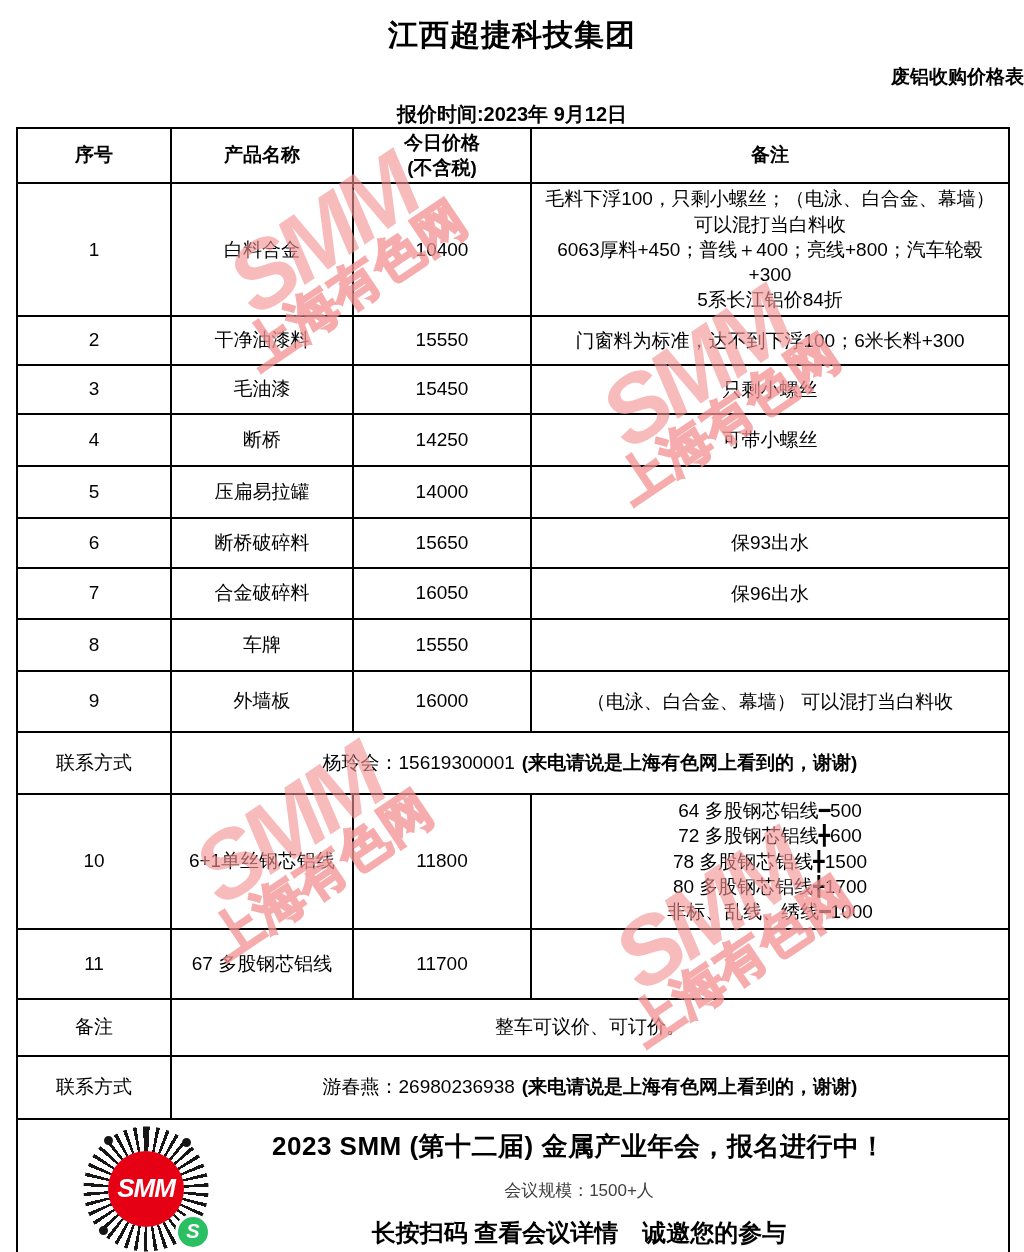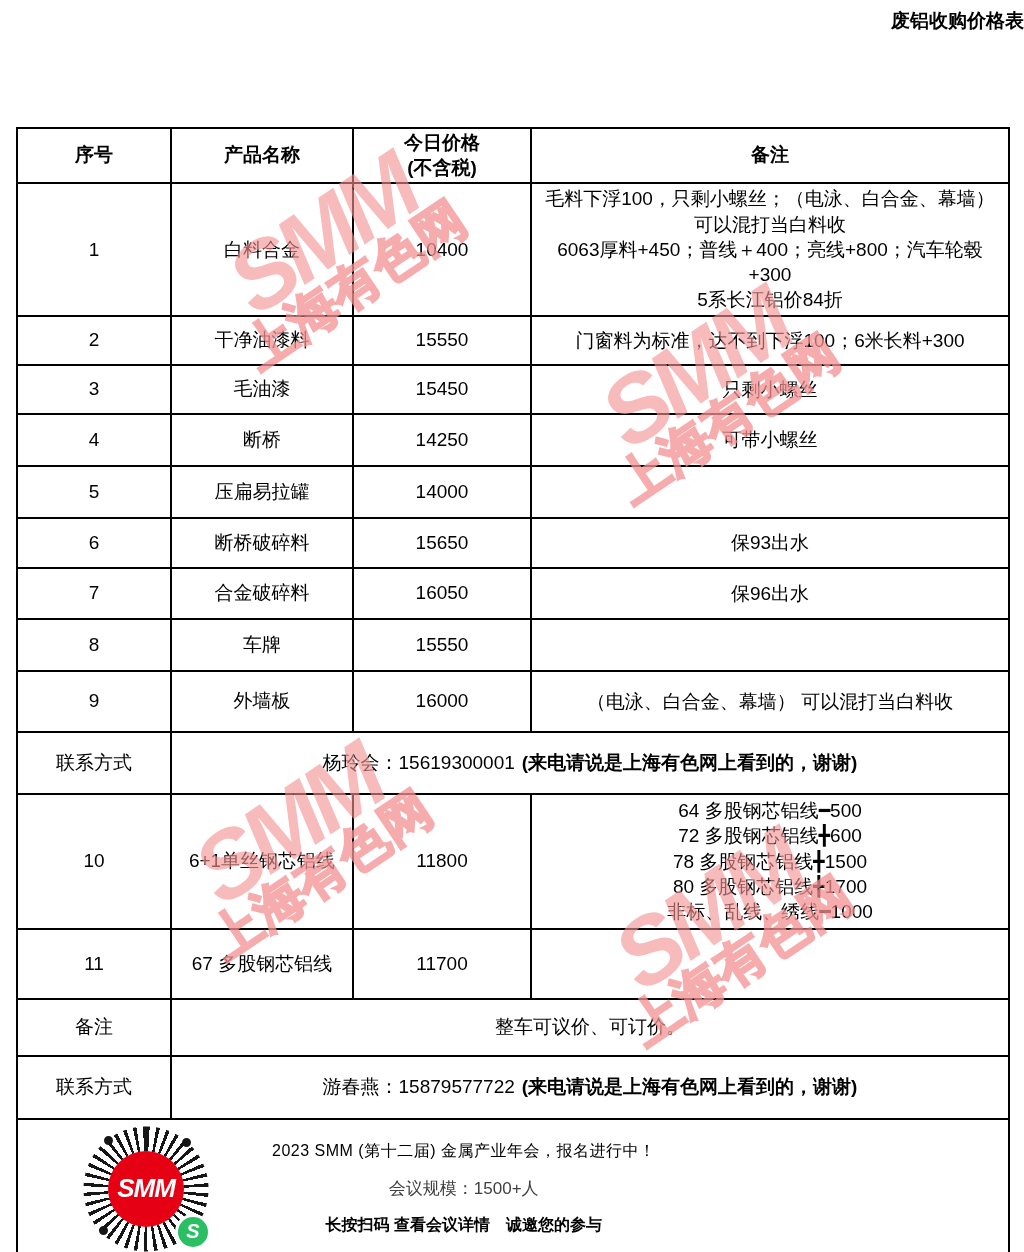--- a/index.html
+++ b/index.html
@@ -53,42 +53,44 @@
                color:#fff; font-weight:bold; font-style:italic; font-size:26px; letter-spacing:-1px; }
   .qr-eye { position:absolute; width:9px; height:9px; border:3px solid #161616; border-radius:50%;
             background:radial-gradient(circle,#161616 0 2.5px, transparent 2.6px); }
   .qr-eye.e1 { left:24px; top:13px; }
   .qr-eye.e2 { right:21px; top:15px; }
   .qr-eye.e3 { left:19px; bottom:20px; }
   .wechat-badge { position:absolute; right:1px; bottom:5px; width:36px; height:36px; border-radius:50%;
                   background:#2bbf63; border:3px solid #fff; color:#fff; display:flex; align-items:center;
                   justify-content:center; font-weight:bold; font-style:italic; font-size:20px; }
   .banner-text { margin-left:60px; }
-  .b-title { font-size:16px; font-weight:normal; letter-spacing:0.5px; }
+  .b-title { font-size:26px; font-weight:bold; letter-spacing:0.5px; }
   .b-scale { font-size:17px; margin-top:15px; color:#404040; }
-  .b-cta   { font-size:16px; font-weight:bold; margin-top:15px; }
+  .b-cta   { font-size:24px; font-weight:bold; margin-top:15px; }
 
   
   .wm { position:absolute; z-index:6; pointer-events:none; text-align:center;
         transform:rotate(-34deg); }
   .wm-en { font-weight:900; font-style:italic; font-size:94px; line-height:0.8;
            color:rgba(244,145,145,0.62); letter-spacing:-6px; }
   .wm-cn { font-weight:800; font-size:50px; letter-spacing:1px; margin-top:-10px;
            color:rgba(255,255,255,0.15); -webkit-text-stroke:2.5px rgba(242,140,140,0.72); }
   .wm1 { left:210px; top:192px; }
   .wm2 { left:583px; top:326px; }
   .wm3 { left:176px; top:782px; }
   .wm4 { left:596px; top:868px; }
 </style>
 </head>
 <body>
 
 <div class="page">
 
+  <div class="title">江西超捷科技集团</div>
   <div class="subtitle">废铝收购价格表</div>
+  <div class="dateline">报价时间:2023年 9月12日</div>
 
   <table class="price">
     <colgroup>
       <col style="width:154px">
         <col style="width:182px">
         <col style="width:178px">
         <col style="width:478px">
     </colgroup>
     <tbody>
       <tr class="hdr h-hdr">
@@ -183,21 +185,21 @@
       </tr>
 
       <tr class="h-rem">
         <td>备注</td>
         <td class="leftcell" colspan="3">整车可议价、可订价。</td>
       </tr>
 
       <tr class="h-c2">
         <td>联系方式</td>
         <td class="leftcell" colspan="3">
-          <span>游春燕：15879577722</span><span class="boldseg">(来电请说是上海有色网上看到的，谢谢)</span>
+          <span>游春燕：26980236938</span><span class="boldseg">(来电请说是上海有色网上看到的，谢谢)</span>
         </td>
       </tr>
 
       <tr class="h-ban">
         <td class="banner-cell" colspan="4">
           <div class="banner">
             <div class="qr">
               <div class="qr-ring"></div>
               <div class="qr-eye e1"></div>
               <div class="qr-eye e2"></div>

